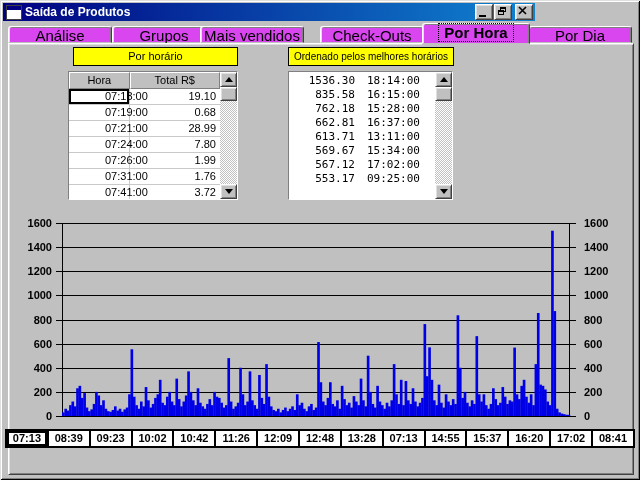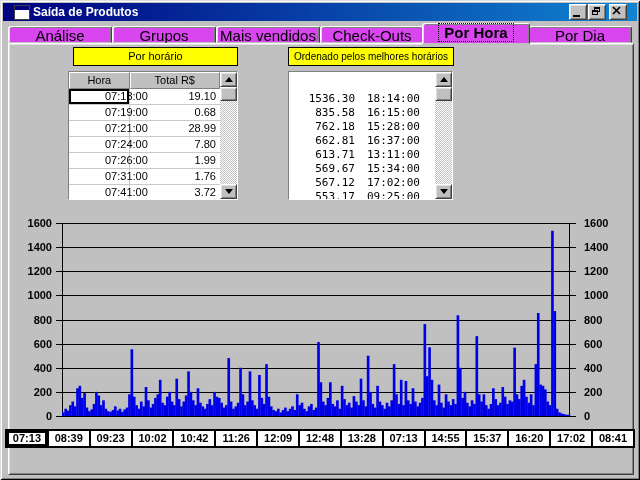--- a/index.html
+++ b/index.html
@@ -5,23 +5,23 @@
   html,body{margin:0;padding:0;}
   body{
     width:640px;height:480px;position:relative;overflow:hidden;
     background:#c0c0c0;
     font-family:"Liberation Sans",sans-serif;
     box-shadow:inset 1px 1px 0 #dfdfdf, inset -1px -1px 0 #000,
                inset 2px 2px 0 #fff, inset -2px -2px 0 #808080;
   }
   
   .titlebar{
-    position:absolute;left:3px;top:3px;width:634px;height:18px;
+    position:absolute;left:3px;top:3px;width:532px;height:18px;
     background:linear-gradient(90deg,#000080,#1084d0);
-    display:flex;align-items:center;padding:0 10px;box-sizing:border-box;
+    display:flex;align-items:center;padding:0 2px;box-sizing:border-box;
   }
   .app-icon{width:14px;height:13px;margin:0 3px 0 1px;position:relative;background:#fff;border:1px solid #404040;}
   .app-icon::before{content:"";position:absolute;left:0;top:0;right:0;height:4px;background:#000080;}
   .title-text{color:#fff;font-weight:bold;font-size:12px;line-height:18px;flex:1;white-space:nowrap;}
   .tb-btns{display:flex;gap:0;}
   .tb-btn{
     width:16px;height:14px;background:#c0c0c0;margin-left:1px;
     border:1px solid;border-color:#fff #404040 #404040 #fff;
     box-shadow:inset 1px 1px 0 #dfdfdf, inset -1px -1px 0 #808080;
     position:relative;cursor:pointer;
@@ -98,21 +98,21 @@
     border:1px solid;border-color:#fff #404040 #404040 #fff;
     box-shadow:inset 1px 1px 0 #dfdfdf, inset -1px -1px 0 #808080;
     box-sizing:border-box;cursor:grab;
   }
   
   .listbox{
     position:absolute;left:288px;top:71px;width:165px;height:129px;background:#fff;
     border:1px solid;border-color:#808080 #fff #fff #808080;box-sizing:border-box;
     overflow:hidden;display:flex;
   }
-  .list-rows{flex:1;padding-top:20px;overflow:hidden;}
+  .list-rows{flex:1;padding-top:2px;overflow:hidden;}
   .lrow{height:14px;font-family:"DejaVu Sans Mono","Liberation Mono",monospace;font-size:11px;line-height:14px;white-space:pre;cursor:default;}
   .lrow .val{display:inline-block;width:66px;text-align:right;}
   .lrow .tim{display:inline-block;margin-left:12px;}
   
   .chart-svg{position:absolute;left:55px;top:222px;}
   .ylab{position:absolute;font-size:11px;font-weight:bold;color:#000;line-height:10px;}
   .ylab.left{width:34px;left:18px;text-align:right;}
   .ylab.right{width:40px;left:584px;text-align:left;overflow:hidden;white-space:nowrap;}
   
   .tstrip{
@@ -148,21 +148,21 @@
             <path d="M3 2 L10 9 M10 2 L3 9" stroke="#000" stroke-width="1.6"></path>
           </svg>
       </span>
     </span>
   </span>
 </div>
 
 <div class="tabstrip" id="tabstrip">
     <div class="tab" style="left: 0px; width: 104px;"><span class="tab-label">Análise</span></div>
     <div class="tab" style="left: 104px; width: 104px;"><span class="tab-label">Grupos</span></div>
-    <div class="tab" style="left: 208px; width: 104px;"><span class="tab-label">Mais vendidos</span></div>
+    <div class="tab" style="left: 192px; width: 104px;"><span class="tab-label">Mais vendidos</span></div>
     <div class="tab" style="left: 312px; width: 104px;"><span class="tab-label">Check-Outs</span></div>
     <div class="tab active" style="left: 414px; width: 108px;"><span class="tab-label">Por Hora</span></div>
     <div class="tab" style="left: 520px; width: 104px;"><span class="tab-label">Por Dia</span></div>
   </div>
 
 <div class="panel"></div>
 
 <div class="ycap ycap1">Por horário</div>
 <div class="ycap ycap2">Ordenado pelos melhores horários</div>
 

